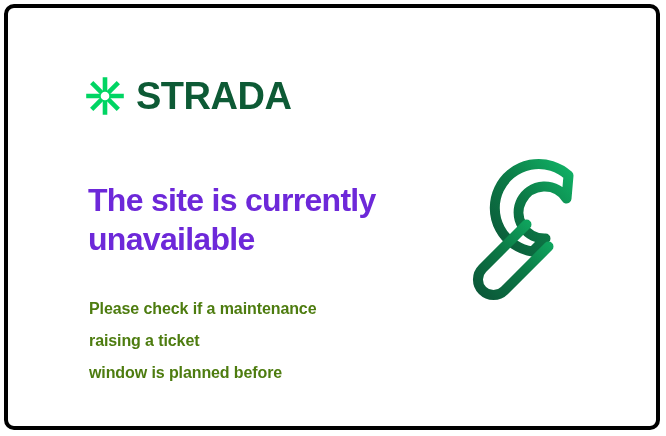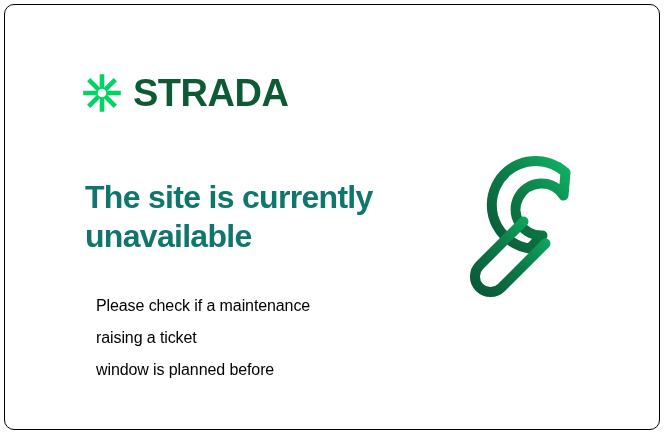--- a/index.html
+++ b/index.html
@@ -15,21 +15,21 @@
   }
 
   .page-card {
     position: absolute;
     left: 4px;
     top: 4px;
     width: 656px;
     height: 426px;
     box-sizing: border-box;
     background: #ffffff;
-    border: 1px solid #000000;
+    border: 4px solid #000000;
     border-radius: 10px;
     overflow: hidden;
   }
 
   
   .brand {
     position: absolute;
     left: 76px;
     top: 67px;
     display: flex;
@@ -54,34 +54,34 @@
   
   .headline {
     position: absolute;
     left: 80px;
     top: 152px;
     width: 330px;
     font-size: 32px;
     font-weight: 700;
     line-height: 1.22;
     letter-spacing: -0.7px;
-    color: #0f766e;
+    color: #6d28d9;
   }
 
   
   .body-copy {
     position: absolute;
-    left: 91px;
+    left: 81px;
     top: 269px;
     width: 300px;
     font-size: 16px;
-    font-weight: 400;
+    font-weight: 700;
     line-height: 2.0;
     letter-spacing: -0.1px;
-    color: #000000;
+    color: #4d7c0f;
   }
   .body-copy .line {
     display: block;
     white-space: nowrap;
   }
 
   
   .wrench {
     position: absolute;
     left: 452px;

